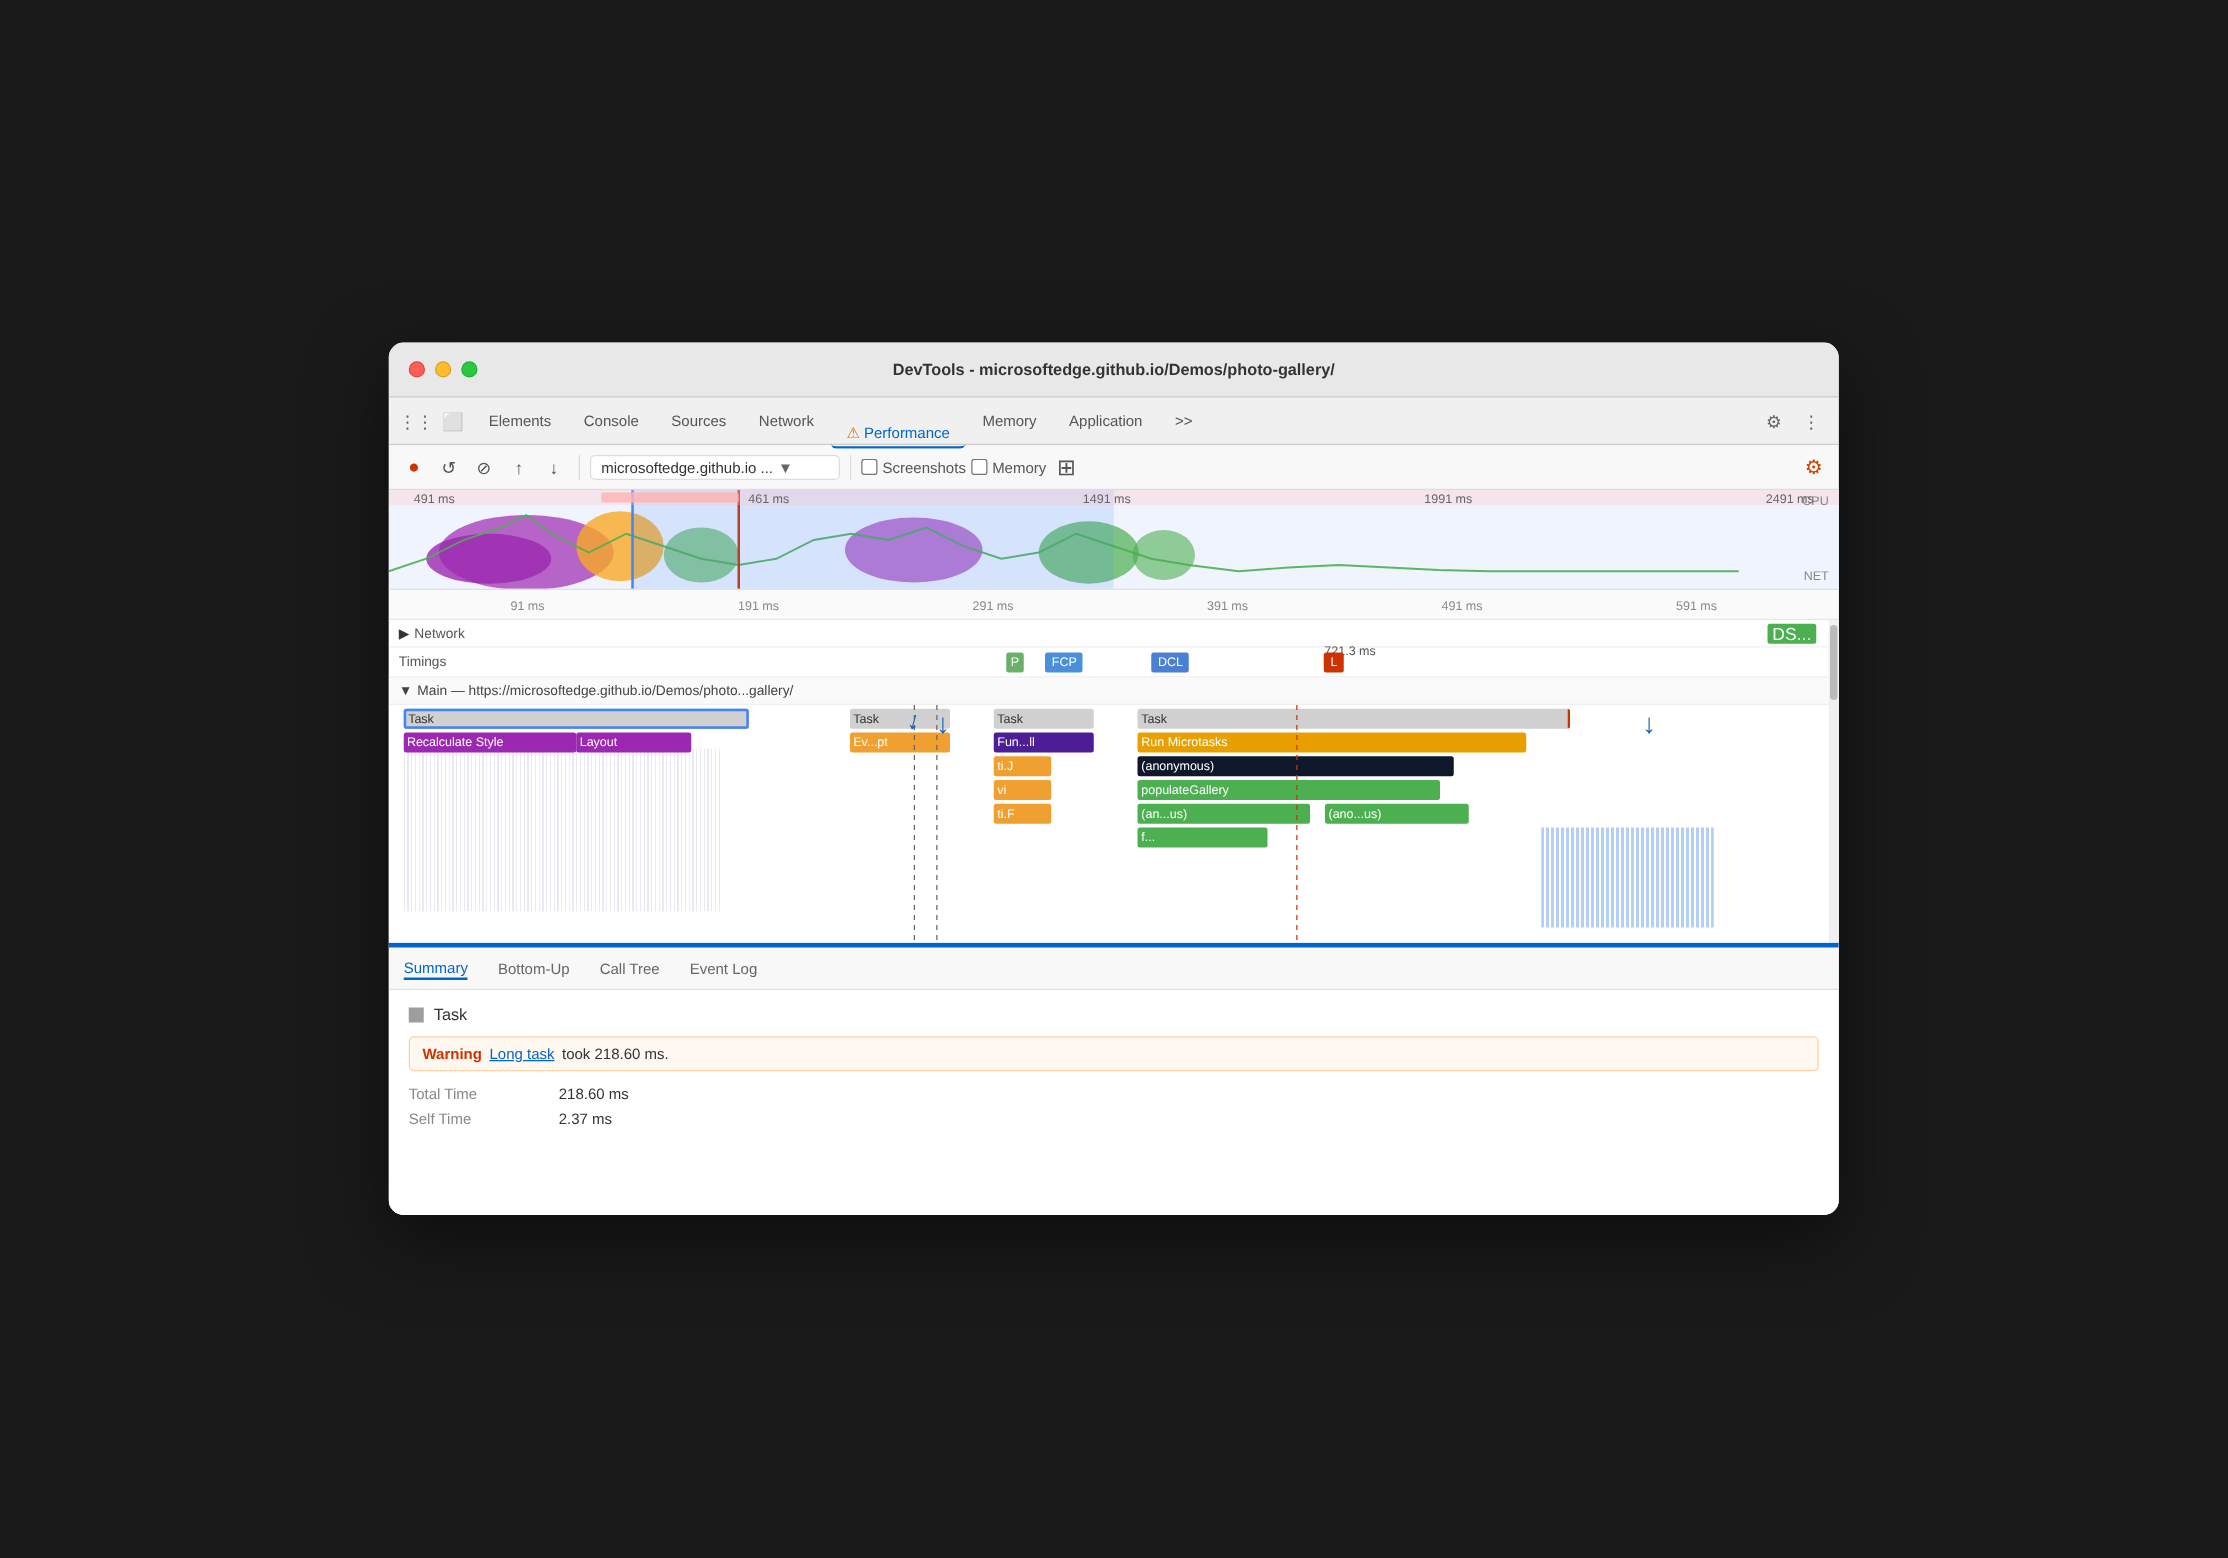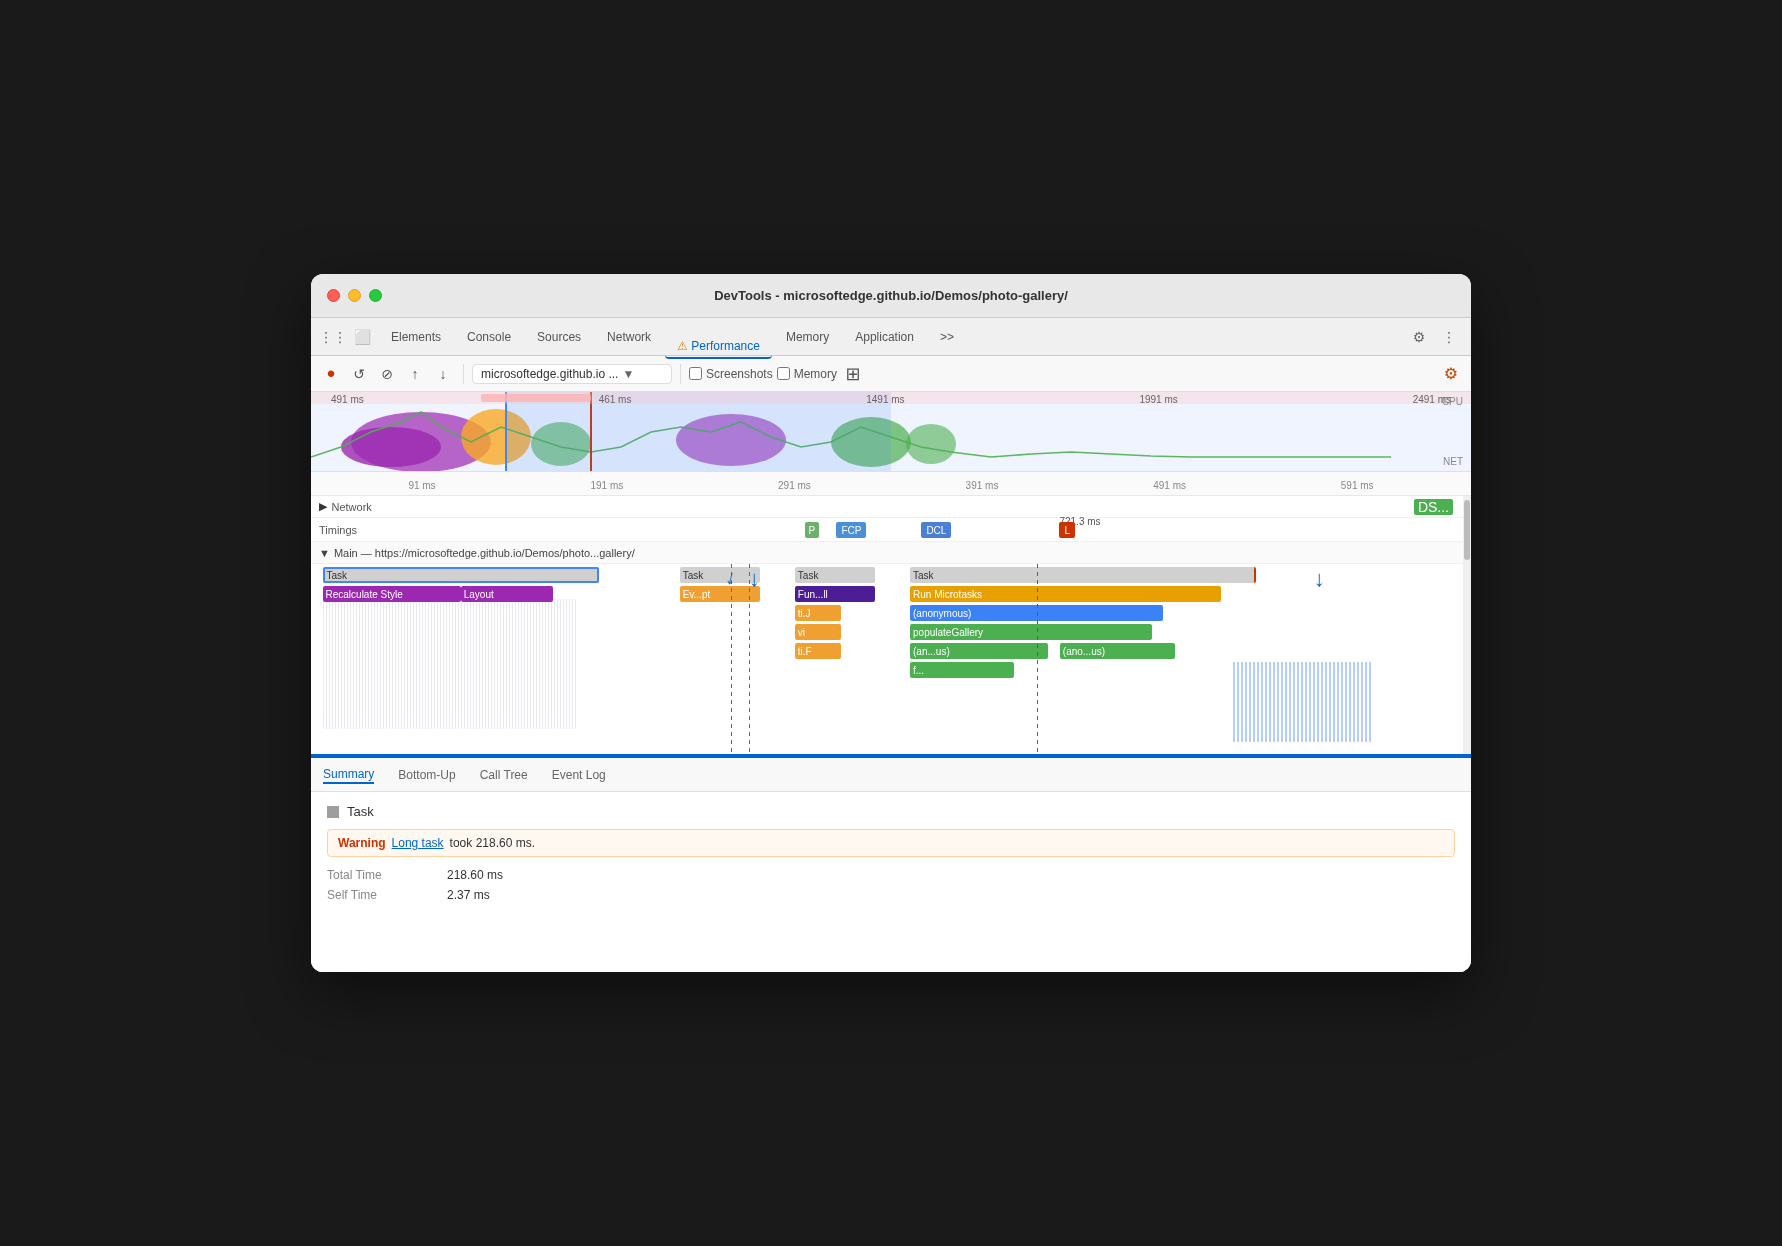--- a/index.html
+++ b/index.html
@@ -497,21 +497,21 @@
           <div class="flame-row" style="top:21px;">
             <div class="flame-bar" style="left:1%; width:12%; background:#9c27b0;">Recalculate Style</div>
             <div class="flame-bar" style="left:13%; width:8%; background:#9c27b0;">Layout</div>
             <div class="flame-bar" style="left:32%; width:7%; background:#f0a030;">Ev...pt</div>
             <div class="flame-bar" style="left:42%; width:7%; background:#4c1d95;">Fun...ll</div>
             <div class="flame-bar" style="left:52%; width:27%; background:#e8a000;">Run Microtasks</div>
           </div>
 
           <div class="flame-row" style="top:40px;">
             <div class="flame-bar" style="left:42%; width:4%; background:#f0a030;">ti.J</div>
-            <div class="flame-bar" style="left:52%; width:22%; background:#3b82f6;">(anonymous)</div>
+            <div class="flame-bar" style="left:52%; width:22%; background:#0f172a;">(anonymous)</div>
           </div>
 
           <div class="flame-row" style="top:59px;">
             <div class="flame-bar" style="left:42%; width:4%; background:#f0a030;">vi</div>
             <div class="flame-bar" style="left:52%; width:21%; background:#4caf50;">populateGallery</div>
           </div>
 
           <div class="flame-row" style="top:78px;">
             <div class="flame-bar" style="left:42%; width:4%; background:#f0a030;">ti.F</div>
             <div class="flame-bar" style="left:52%; width:12%; background:#4caf50;">(an...us)</div>

